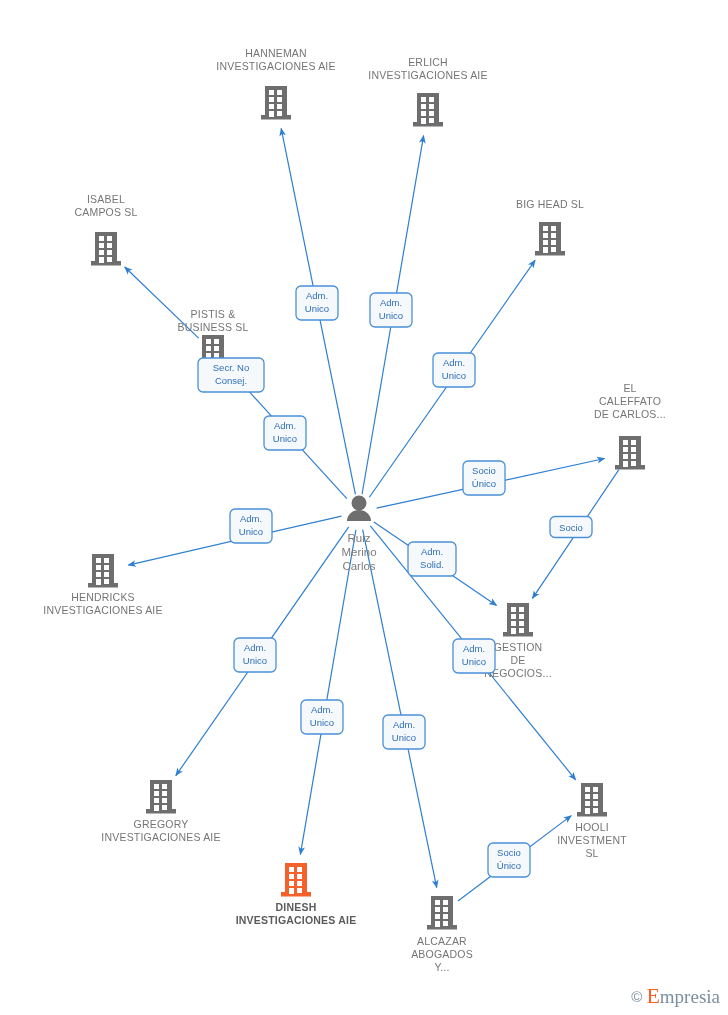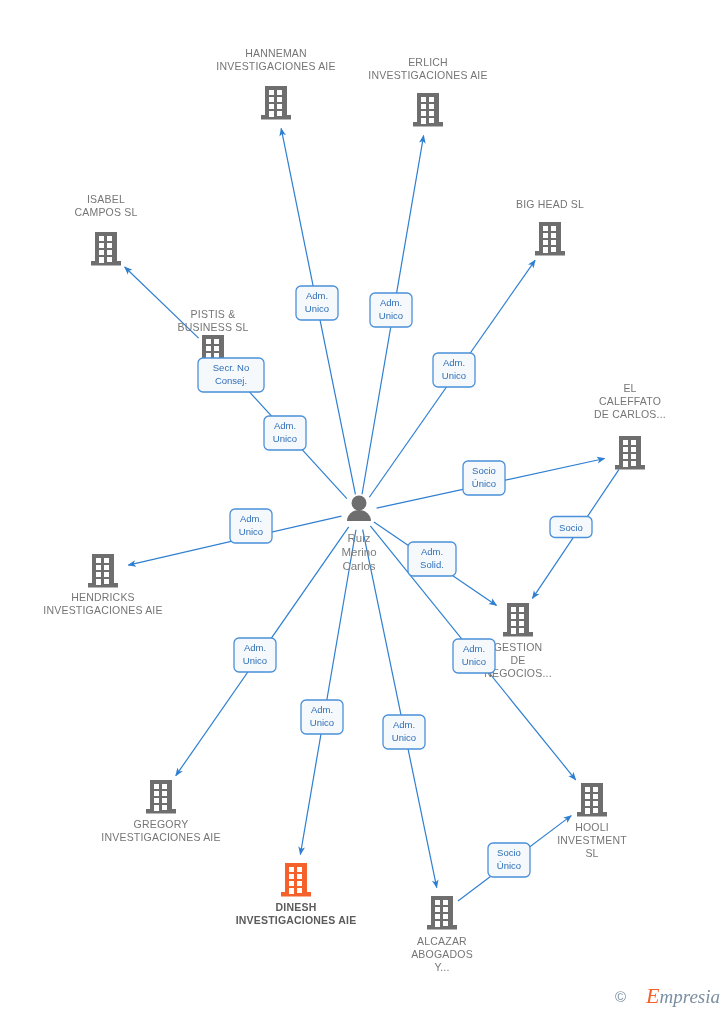--- a/index.html
+++ b/index.html
@@ -27,21 +27,21 @@
   .rel-text{
     fill:#2e6fb8;font-family:"Liberation Sans",sans-serif;font-size:9.5px;
     text-anchor:middle;
   }
 
   #watermark{
     position:absolute;right:8px;bottom:6px;display:flex;align-items:center;gap:4px;
     font-family:"Liberation Serif",serif;
   }
   #watermark .c{color:#7b8fa1;font-size:15px;font-family:"Liberation Sans",sans-serif;}
-  #watermark .wm{font-size:19px;font-style:italic;color:#7b8fa1;letter-spacing:0px;margin-left:16px;}
+  #watermark .wm{font-size:19px;color:#7b8fa1;letter-spacing:0px;}
   #watermark .wm .e{color:#f4612a;font-size:22px;}
 </style>
 </head>
 <body>
 
 <svg id="graph" viewBox="0 0 728 1015">
   <defs>
     <marker id="arrow" viewBox="0 0 10 10" refX="9" refY="5" markerWidth="7" markerHeight="7" orient="auto-start-reverse">
       <path d="M0,1 L10,5 L0,9 L2.6,5 z" class="edge-head"></path>
     </marker>

